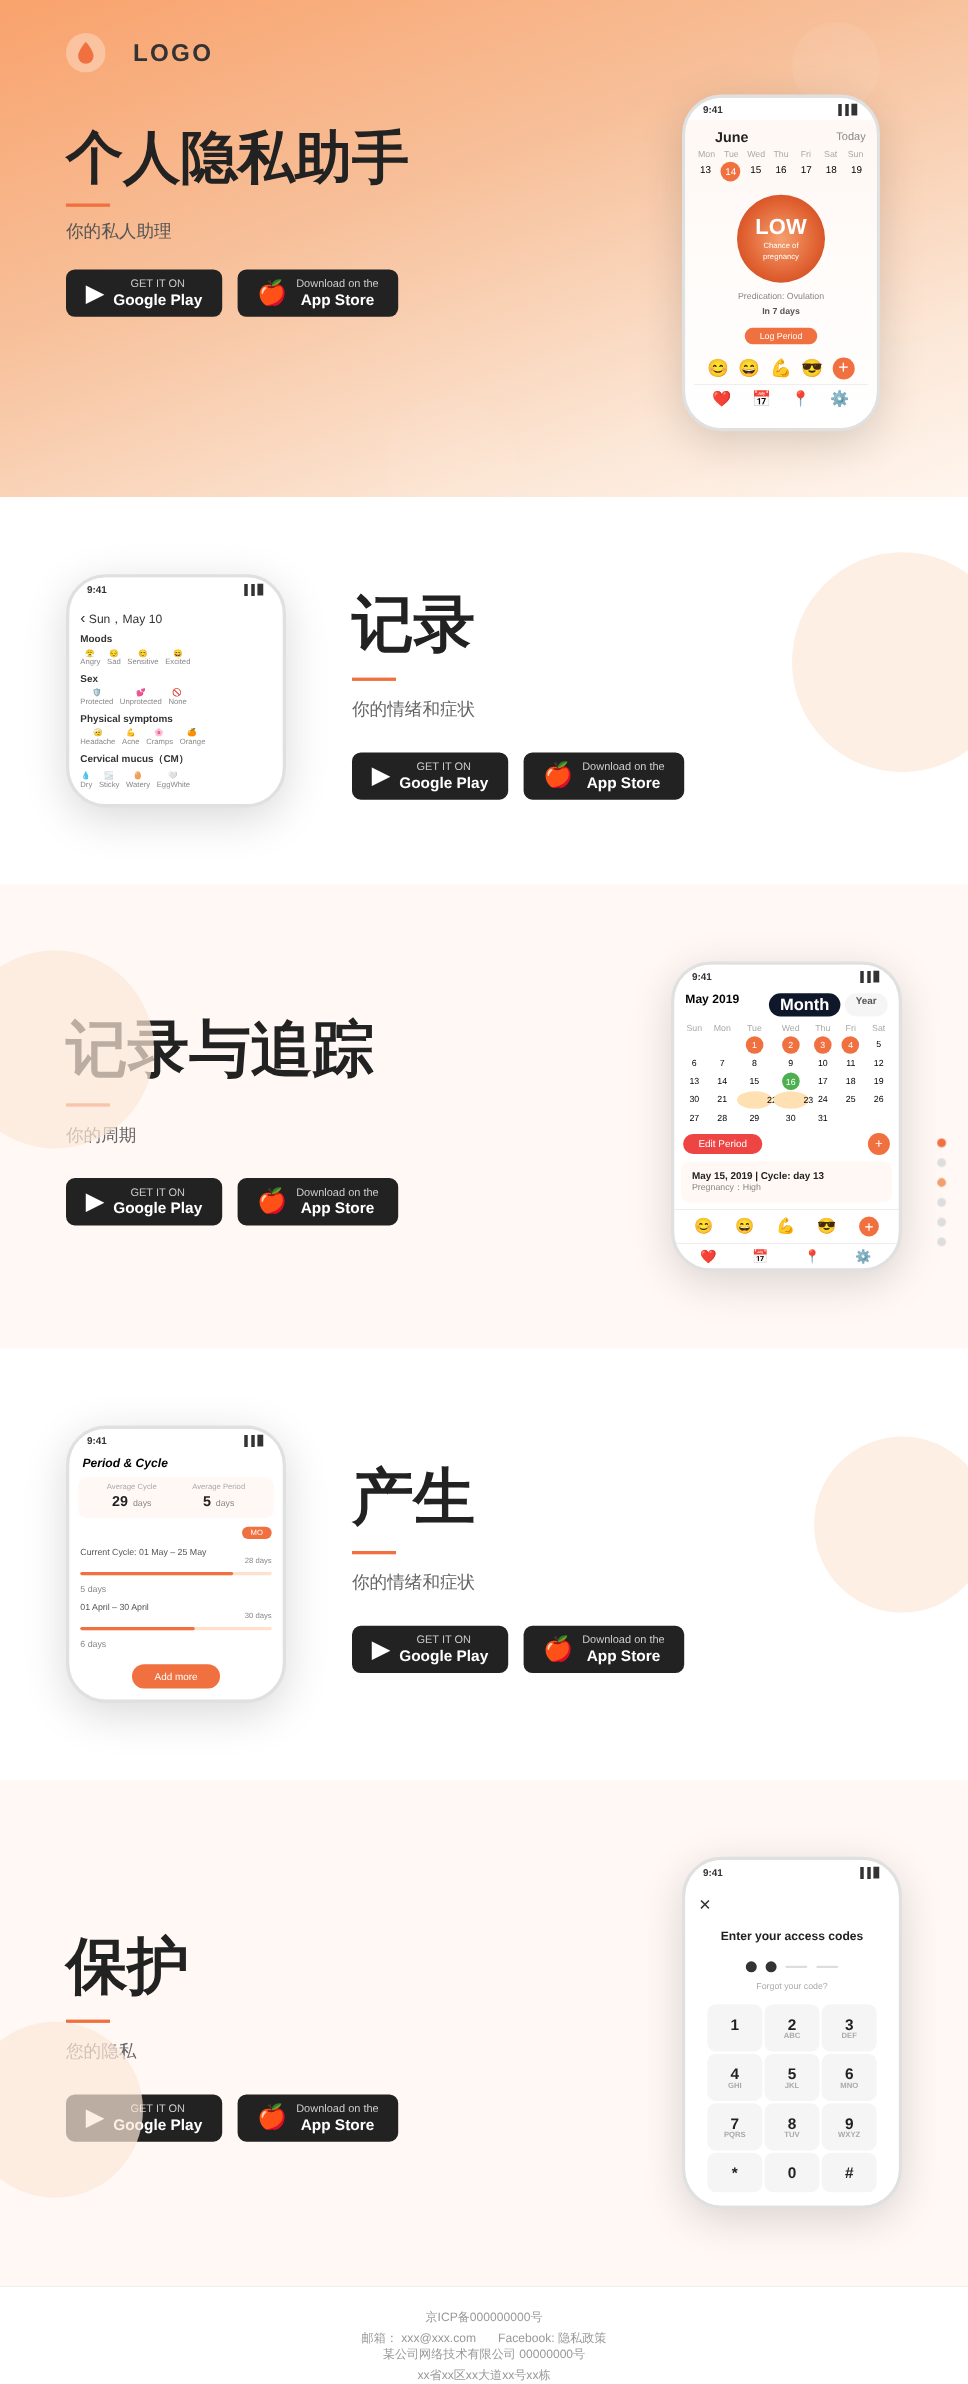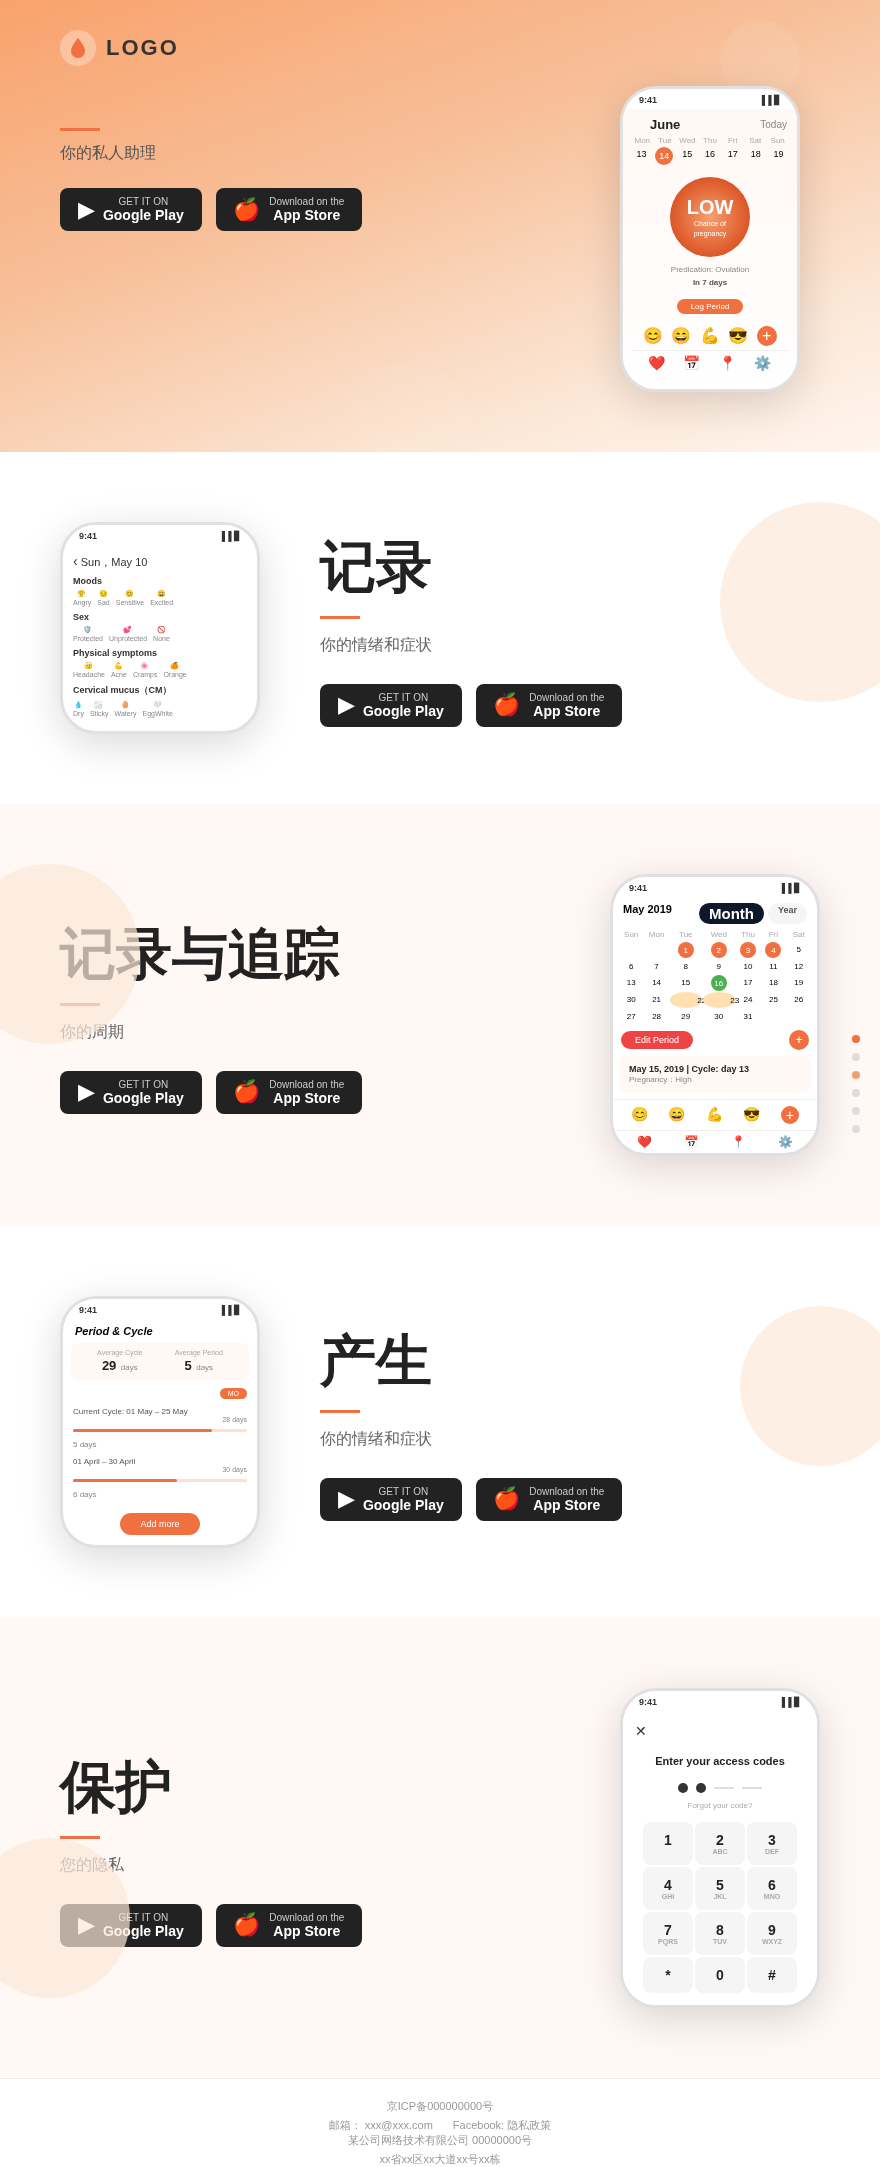--- a/index.html
+++ b/index.html
@@ -14,21 +14,21 @@
     .hero {
       background: linear-gradient(160deg, #f9a26c 0%, #f7c09a 40%, #fce8d8 80%, #fff5ee 100%);
       min-height: 310px;
       position: relative;
       overflow: hidden;
       padding: 30px 60px 60px 60px;
     }
     .hero-logo {
       display: flex;
       align-items: center;
-      gap: 10px;
+      gap: 25px;
       margin-bottom: 30px;
     }
     .hero-logo-icon {
       width: 36px;
       height: 36px;
     }
     .hero-logo-text {
       font-size: 22px;
       font-weight: 700;
       color: #333;
@@ -413,20 +413,21 @@
   <div class="hero-logo">
     <svg class="hero-logo-icon" viewBox="0 0 36 36">
       <circle cx="18" cy="18" r="18" fill="rgba(255,255,255,0.3)"></circle>
       <path d="M18 8 C18 8 11 16 11 21 A7 7 0 0 0 25 21 C25 16 18 8 18 8Z" fill="#f07040"></path>
     </svg>
     <span class="hero-logo-text">LOGO</span>
   </div>
 
   <div class="hero-content">
     <div class="hero-left">
+      <h1 class="hero-title">个人隐私助手</h1>
       <div class="hero-divider"></div>
       <p class="hero-subtitle">你的私人助理</p>
       <div class="store-buttons">
         <button class="store-btn">
           <span class="store-btn-icon">▶</span>
           <div>
             <span class="store-btn-label-small">GET IT ON</span>
             <span class="store-btn-label-big">Google Play</span>
           </div>
         </button>

